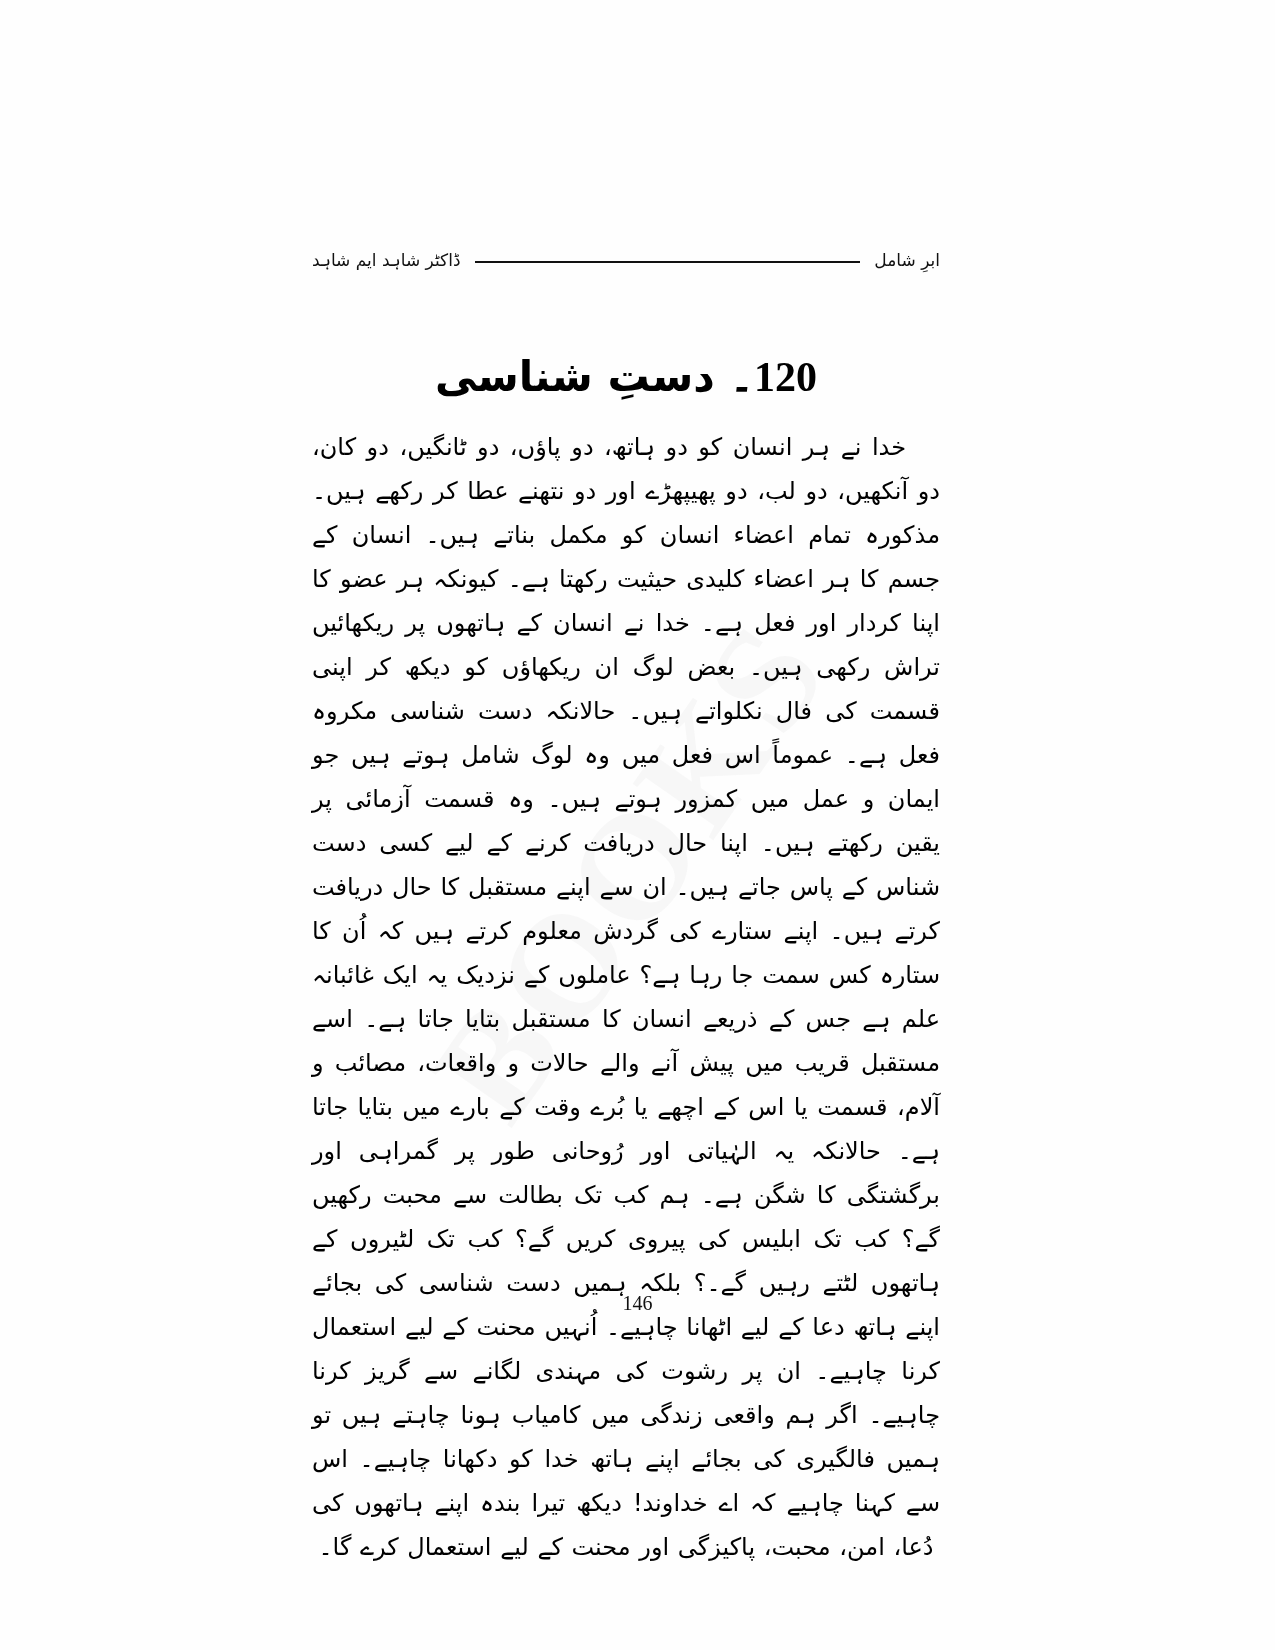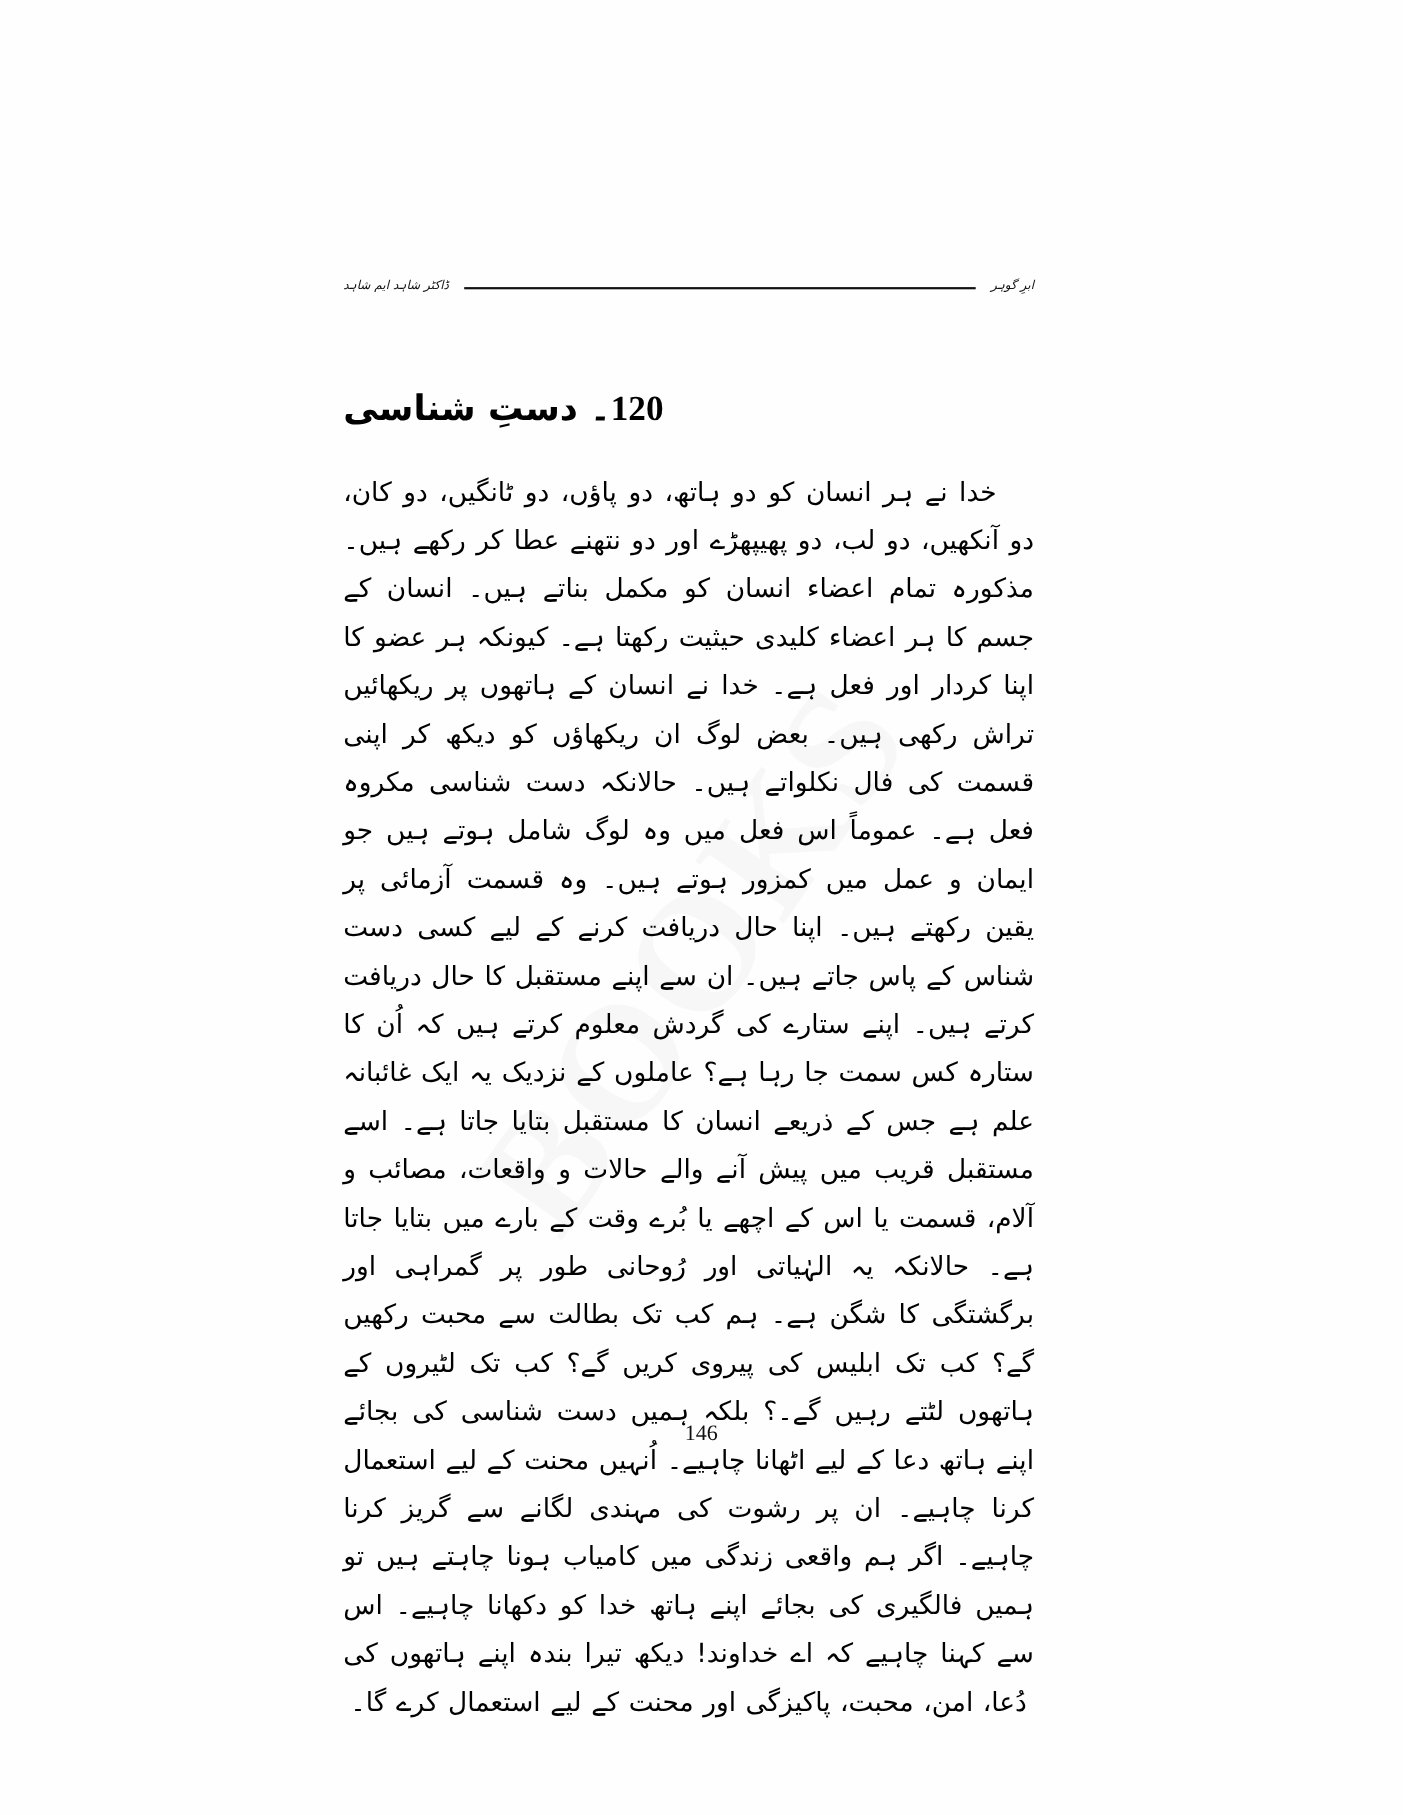--- a/index.html
+++ b/index.html
@@ -59,43 +59,42 @@
     width: 628px;
     height: 34px;
     display: flex;
     flex-direction: row;
     align-items: center;
     gap: 14px;
   }
   .header-right,
   .header-left {
     font-family: "DejaVu Sans", sans-serif;
-    font-size: 11px;
+    font-size: 17px;
     line-height: 1.2;
     color: #111;
     white-space: nowrap;
     font-weight: 500;
-    font-style: italic;
   }
   .header-rule {
     flex: 1 1 auto;
     height: 0;
     border-top: 2px solid #111;
     margin-top: 3px;
   }
 
   
   .chapter-title {
     position: absolute;
     top: 352px;
     left: 312px;
     width: 628px;
-    text-align: left;
+    text-align: center;
     font-family: "DejaVu Sans", sans-serif;
-    font-size: 32px;
+    font-size: 42px;
     font-weight: bold;
     color: #000;
     direction: rtl;
     white-space: nowrap;
   }
   .chapter-title .num {
     font-family: "Liberation Serif", serif;
     font-weight: bold;
   }
 
@@ -134,21 +133,21 @@
 
 <div class="page">
 
   <div class="watermark">
     <div class="wm-text">BOOKS</div>
   </div>
 
   <div class="content">
 
     <div class="header">
-      <div class="header-right">ابرِ گوہر</div>
+      <div class="header-right">ابرِ شامل</div>
       <div class="header-rule"></div>
       <div class="header-left">ڈاکٹر شاہد ایم شاہد</div>
     </div>
 
     <div class="chapter-title">
       <span class="num">120</span><span>۔</span> <span>دستِ شناسی</span>
     </div>
 
     <div class="body-text">خدا نے ہر انسان کو دو ہاتھ، دو پاؤں، دو ٹانگیں، دو کان، دو آنکھیں، دو لب، دو پھیپھڑے اور دو نتھنے عطا کر رکھے ہیں۔ مذکورہ تمام اعضاء انسان کو مکمل بناتے ہیں۔ انسان کے جسم کا ہر اعضاء کلیدی حیثیت رکھتا ہے۔ کیونکہ ہر عضو کا اپنا کردار اور فعل ہے۔ خدا نے انسان کے ہاتھوں پر ریکھائیں تراش رکھی ہیں۔ بعض لوگ ان ریکھاؤں کو دیکھ کر اپنی قسمت کی فال نکلواتے ہیں۔ حالانکہ دست شناسی مکروہ فعل ہے۔ عموماً اس فعل میں وہ لوگ شامل ہوتے ہیں جو ایمان و عمل میں کمزور ہوتے ہیں۔ وہ قسمت آزمائی پر یقین رکھتے ہیں۔ اپنا حال دریافت کرنے کے لیے کسی دست شناس کے پاس جاتے ہیں۔ ان سے اپنے مستقبل کا حال دریافت کرتے ہیں۔ اپنے ستارے کی گردش معلوم کرتے ہیں کہ اُن کا ستارہ کس سمت جا رہا ہے؟ عاملوں کے نزدیک یہ ایک غائبانہ علم ہے جس کے ذریعے انسان کا مستقبل بتایا جاتا ہے۔ اسے مستقبل قریب میں پیش آنے والے حالات و واقعات، مصائب و آلام، قسمت یا اس کے اچھے یا بُرے وقت کے بارے میں بتایا جاتا ہے۔ حالانکہ یہ الہٰیاتی اور رُوحانی طور پر گمراہی اور برگشتگی کا شگن ہے۔ ہم کب تک بطالت سے محبت رکھیں گے؟ کب تک ابلیس کی پیروی کریں گے؟ کب تک لٹیروں کے ہاتھوں لٹتے رہیں گے۔؟ بلکہ ہمیں دست شناسی کی بجائے اپنے ہاتھ دعا کے لیے اٹھانا چاہیے۔ اُنہیں محنت کے لیے استعمال کرنا چاہیے۔ ان پر رشوت کی مہندی لگانے سے گریز کرنا چاہیے۔ اگر ہم واقعی زندگی میں کامیاب ہونا چاہتے ہیں تو ہمیں فالگیری کی بجائے اپنے ہاتھ خدا کو دکھانا چاہیے۔ اس سے کہنا چاہیے کہ اے خداوند!  دیکھ تیرا بندہ اپنے ہاتھوں کی دُعا، امن، محبت، پاکیزگی اور محنت کے لیے استعمال کرے گا۔</div>
 

